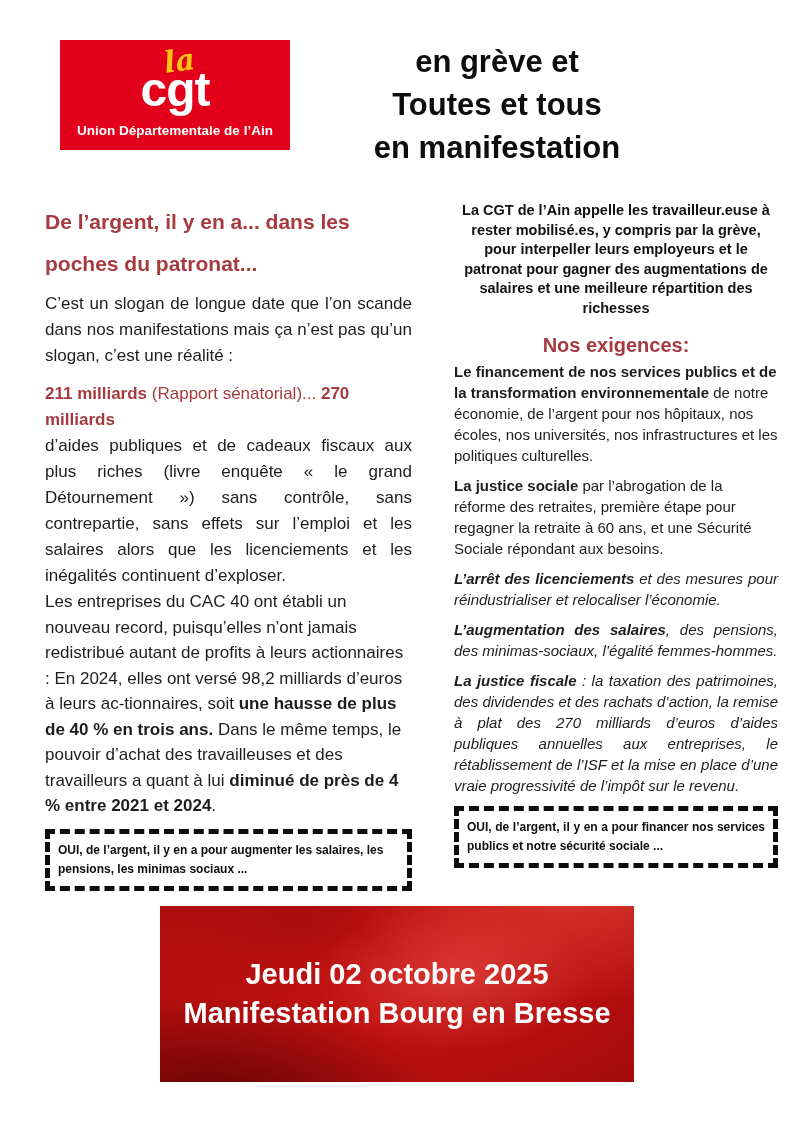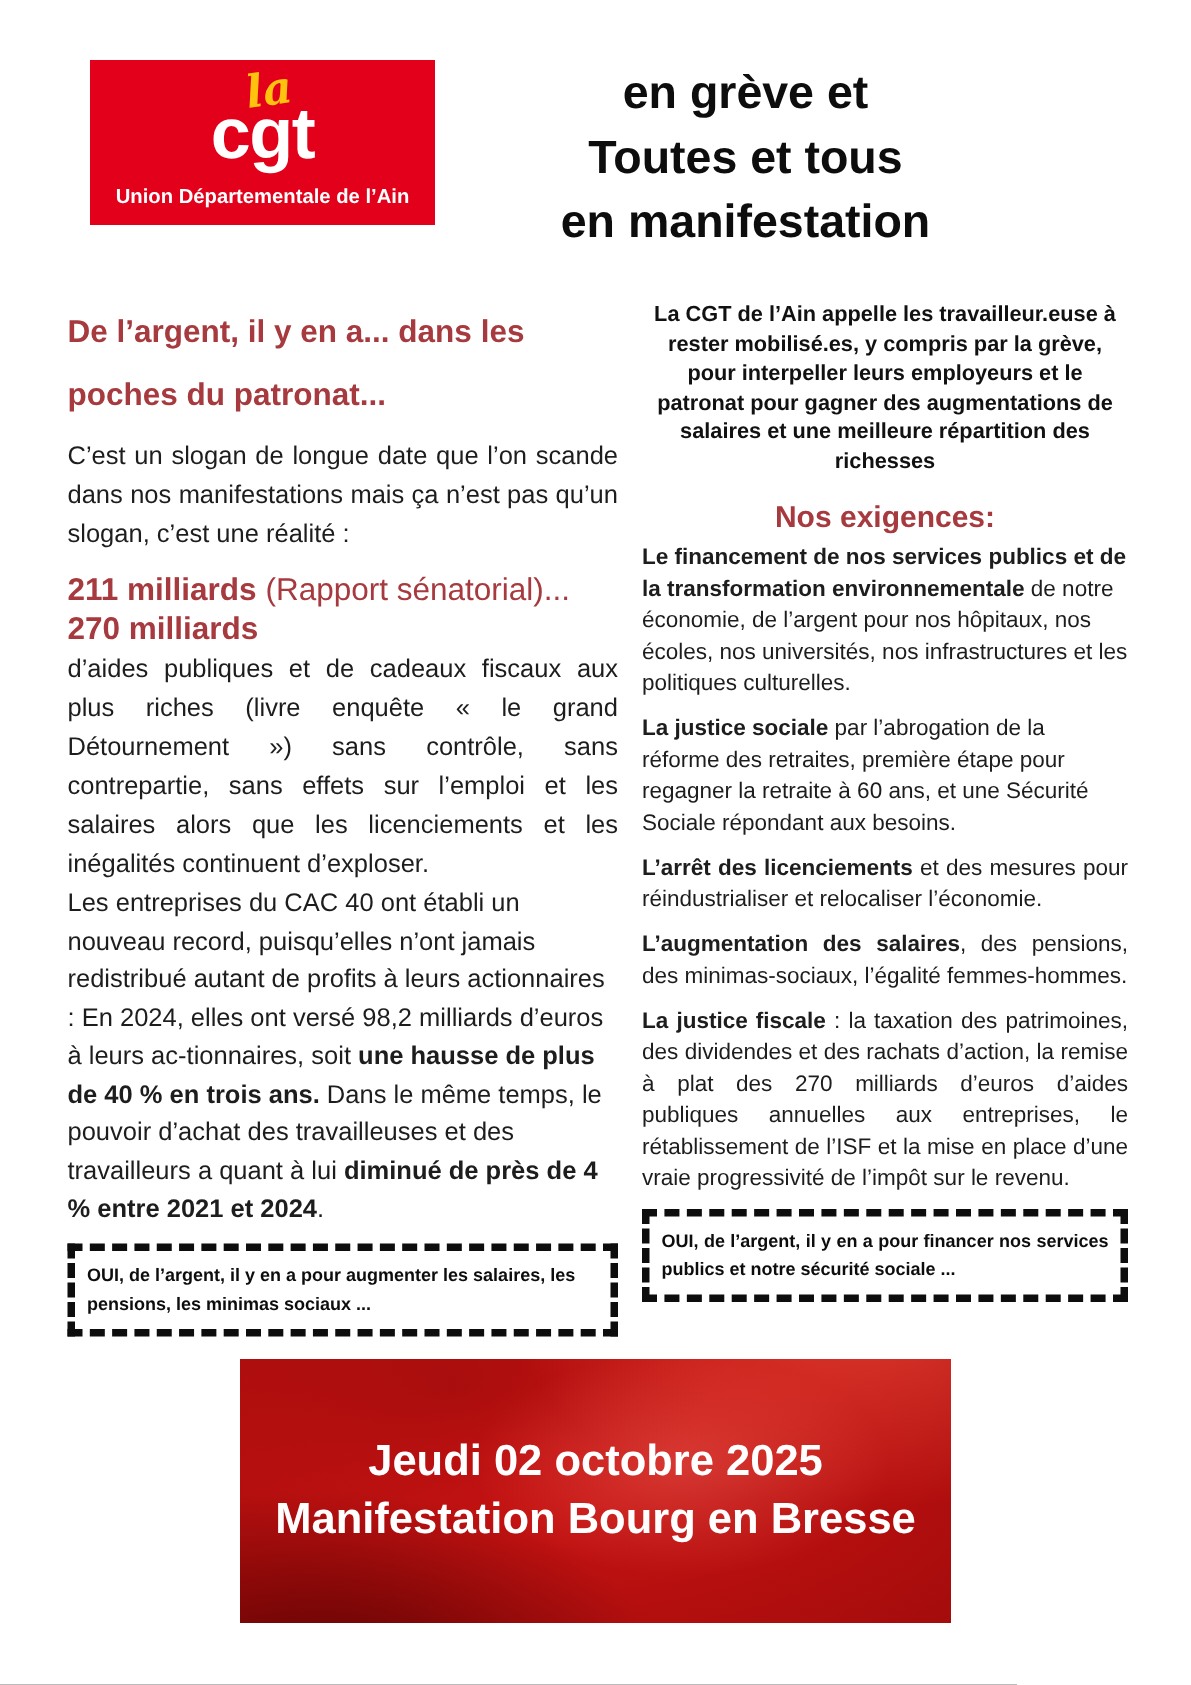--- a/index.html
+++ b/index.html
@@ -39,30 +39,30 @@
     position: absolute; bottom: 12px; left: 0; right: 0;
     font-size: 13.5px; font-weight: bold; color: #ffffff;
   }
   .title {
     width: 390px; margin-left: 12px; padding-top: 0px;
     text-align: center;
     font-size: 31px; font-weight: bold; color: #0d0d0d;
     line-height: 43px; letter-spacing: 0px;
   }
   
-  .columns { display: flex; align-items: flex-start; padding: 32px 28px 0 45px; gap: 16px; }
+  .columns { display: flex; align-items: flex-start; padding: 32px 28px 0 45px; gap: 42px; }
   .col-left { width: 367px; flex: none; }
   .col-right { width: 324px; flex: none; }
 
   .lc-heading {
     color: #a63a3e; font-size: 21px; font-weight: bold;
     line-height: 42px; margin-bottom: 6px;
   }
   .lc-par { font-size: 17px; line-height: 26px; text-align: justify; }
-  .lc-figures { font-size: 21px; line-height: 26px; margin-top: 12px; color: #a63a3e; }
+  .lc-figures { font-size: 17px; line-height: 26px; margin-top: 12px; color: #a63a3e; }
   .lc-figures b { font-weight: bold; }
   .lc-par2 { font-size: 17px; line-height: 26px; text-align: justify; }
   .lc-par3 { font-size: 17px; line-height: 26px; }
   .lc-par4 { font-size: 17px; line-height: 25.5px; }
   .callout {
     border: 5px dashed #0d0d0d;
     font-weight: bold; font-size: 12px; line-height: 19px;
     padding: 7px 8px; color: #0d0d0d;
   }
   .callout-left { margin-top: 10px; margin-right: 0px; }
@@ -71,21 +71,21 @@
   .rc-intro {
     font-size: 14.5px; font-weight: bold; text-align: center;
     line-height: 19.5px; color: #111;
   }
   .rc-exig-title {
     color: #a63a3e; font-size: 20px; font-weight: bold;
     text-align: center; margin: 16px 0 4px 0;
   }
   .rc-item { font-size: 15px; line-height: 21px; margin-bottom: 9px; }
   .rc-item .lead { font-weight: bold; }
-  .rc-item.justify { text-align: justify; }
+  .rc-item.justify { text-align: justify; font-style: italic; }
 
   
   .banner {
     width: 474px; height: 176px;
     margin: 15px auto 0 auto;
     display: flex; flex-direction: column; justify-content: center;
     text-align: center;
     color: #ffffff; font-weight: bold;
     font-size: 29px; line-height: 39px;
     background:

